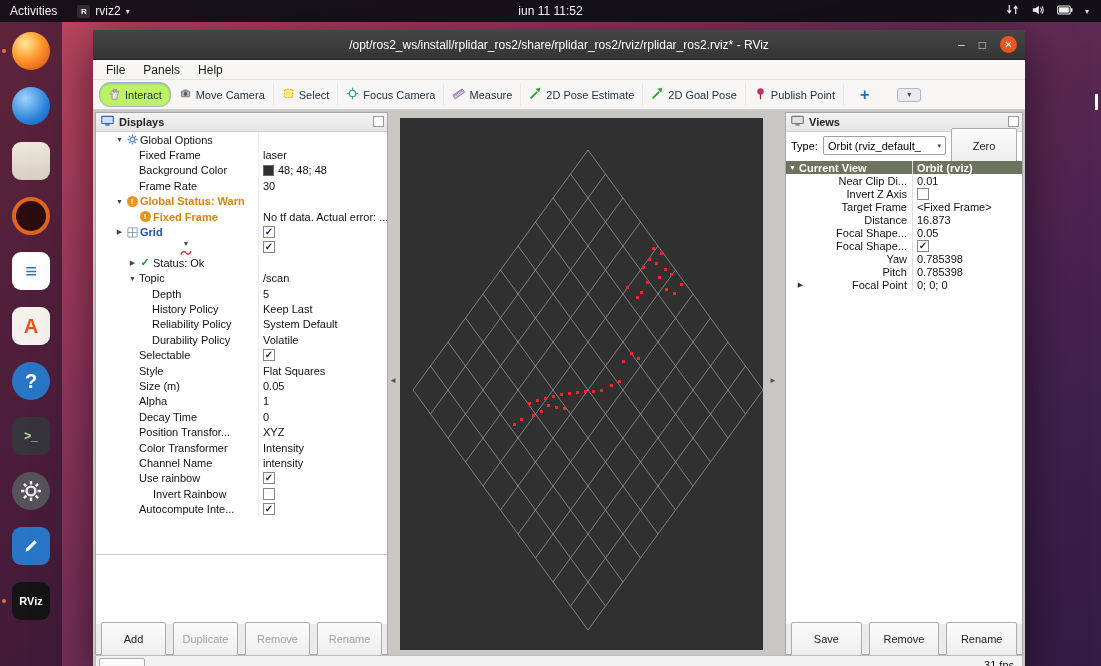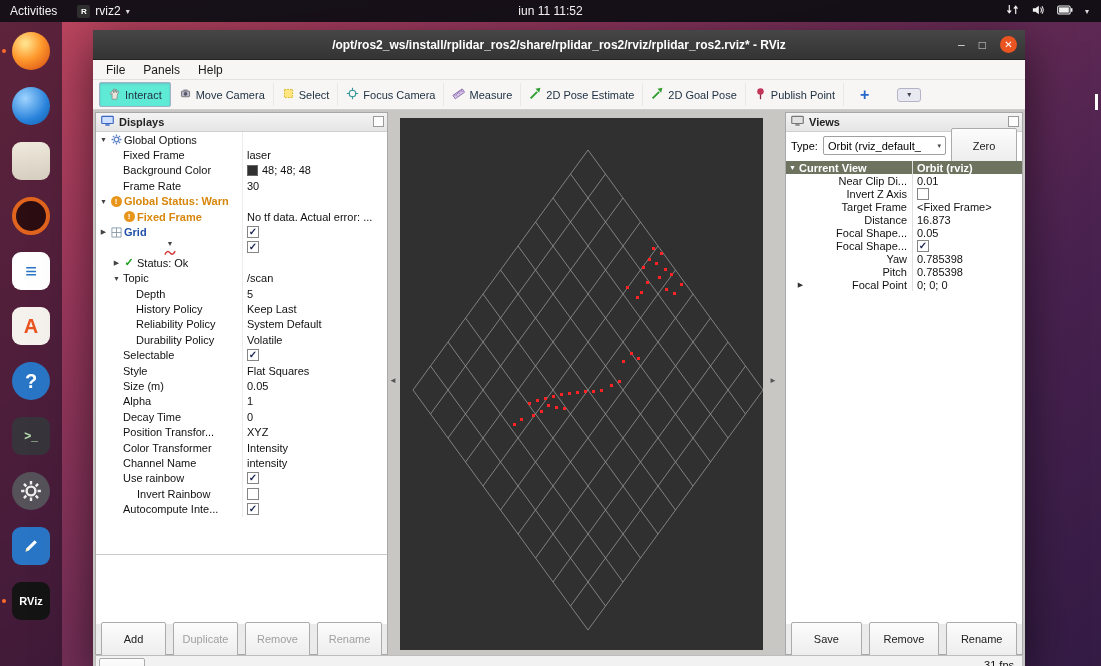--- a/index.html
+++ b/index.html
@@ -17,43 +17,43 @@
 
 
 #dock{position:absolute;left:0;top:22px;bottom:0;width:62px;background:rgba(32,14,38,.62);display:flex;flex-direction:column;align-items:center;padding-top:8px;gap:13px;z-index:40}
 .dock-item{position:relative;width:42px;height:42px;display:flex;align-items:center;justify-content:center;flex:none}
 .dock-glyph{width:38px;height:38px;border-radius:9px;display:flex;align-items:center;justify-content:center;font-weight:bold;overflow:hidden}
 .run-dot{position:absolute;left:-8px;top:50%;transform:translateY(-50%);width:4px;height:4px;border-radius:50%;background:#ff6a2a}
 
 
 #window{position:absolute;left:93px;top:30px;width:932px;height:636px;background:#efefef;box-shadow:0 12px 44px rgba(0,0,0,.55);overflow:hidden;z-index:45}
 .titlebar{height:30px;background:linear-gradient(#464646,#343434);position:relative;display:flex;align-items:center;justify-content:center;border-bottom:1px solid #222}
-.title{color:#fff;font-size:12px;font-weight:bold;white-space:nowrap}
+.title{color:#fff;font-size:12px;font-weight:normal;white-space:nowrap}
 .win-controls{position:absolute;right:8px;top:0;height:100%;display:flex;align-items:center;gap:14px}
 .wc{color:#d8d8d8;font-size:12px;text-align:center}
 .wc.close{width:17px;height:17px;border-radius:50%;background:#e95420;color:#fff;font-size:10px;display:flex;align-items:center;justify-content:center}
 .menubar{height:20px;background:#f7f6f5;display:flex;align-items:center;padding-left:4px;border-bottom:1px solid #e2e2e2;font-size:12px;color:#1a1a1a}
 .menu-item{padding:2px 9px}
 .toolbar{height:30px;background:#f7f6f5;display:flex;align-items:center;padding-left:6px;border-bottom:1px solid #cfcfcf;font-size:11px}
 #tools{display:flex;align-items:center;height:100%}
 .tool{display:flex;align-items:center;gap:4px;padding:4px 8px;border-right:1px solid #e8e8e6;color:#223344;white-space:nowrap}
-.tool.active{background:#5eead4;border:1px solid #9fb2c6;border-radius:2px;box-shadow:inset 0 1px 2px rgba(110,140,175,.45)}
+.tool.active{background:#bef264;border:1px solid #9fb2c6;border-radius:11px;box-shadow:inset 0 1px 2px rgba(110,140,175,.45)}
 .toolbar .plus{color:#2468c8;font-size:16px;font-weight:bold;margin-left:16px}
 .toolbar .overflow{margin-left:28px;width:24px;height:14px;border:1px solid #b4b4c6;border-radius:3px;background:#e9e9f2;color:#445;font-size:8px;display:flex;align-items:center;justify-content:center}
 
 
 #main{position:absolute;left:0;top:80px;right:0;bottom:0;background:#c9c7c3}
 .panel{position:absolute;background:#fff;border:1px solid #a8a8a8}
 #displays-panel{left:2px;top:2px;width:293px;height:543px}
 #views-panel{left:692px;top:2px;width:238px;height:543px}
 .phead{height:19px;background:linear-gradient(#f4f4f4,#e5e5e5);border-bottom:1px solid #cfcfcf;display:flex;align-items:center;gap:5px;padding-left:5px;font-size:11px;font-weight:600;color:#222;position:relative}
 .float-btn{position:absolute;right:3px;top:3px;width:11px;height:11px;border:1px solid #9a9a9a;background:#fdfdfd}
 
 
-#displays-tree{position:absolute;left:0;top:19px;right:0;height:422px;overflow:hidden}
+#displays-tree{position:absolute;left:16px;top:19px;right:0;height:422px;overflow:hidden}
 .trow{display:flex;align-items:center;height:15.4px;font-size:11px;color:#111}
 .lcell{width:146px;display:flex;align-items:center;overflow:hidden;white-space:nowrap;flex:none;height:100%}
 .vcell{flex:1;border-left:1px solid #ececec;padding-left:4px;display:flex;align-items:center;gap:4px;overflow:hidden;white-space:nowrap;height:100%}
 .arrow{width:11px;font-size:7px;color:#444;text-align:center;flex:none}
 .ticon{width:14px;flex:none;display:flex;justify-content:center;align-items:center}
 .tlab{margin-left:1px}
 .c-orange{color:#d8860b;font-weight:600}
 .c-blue{color:#1f4fa8;font-weight:bold}
 .warnball{display:inline-flex;width:11px;height:11px;border-radius:50%;background:#e8951c;color:#fff;font-size:8px;font-weight:bold;align-items:center;justify-content:center}
 .okcheck{color:#21a021;font-weight:bold;font-size:11px}

